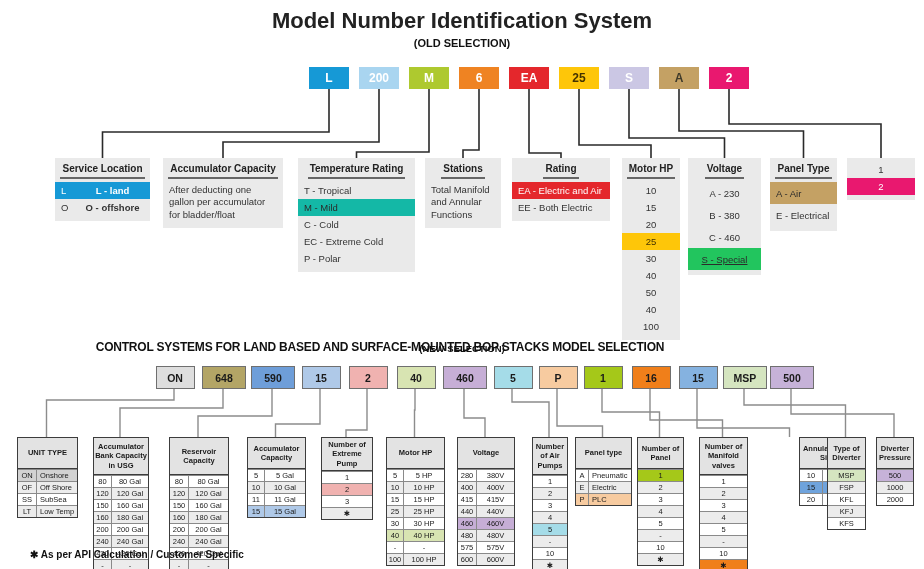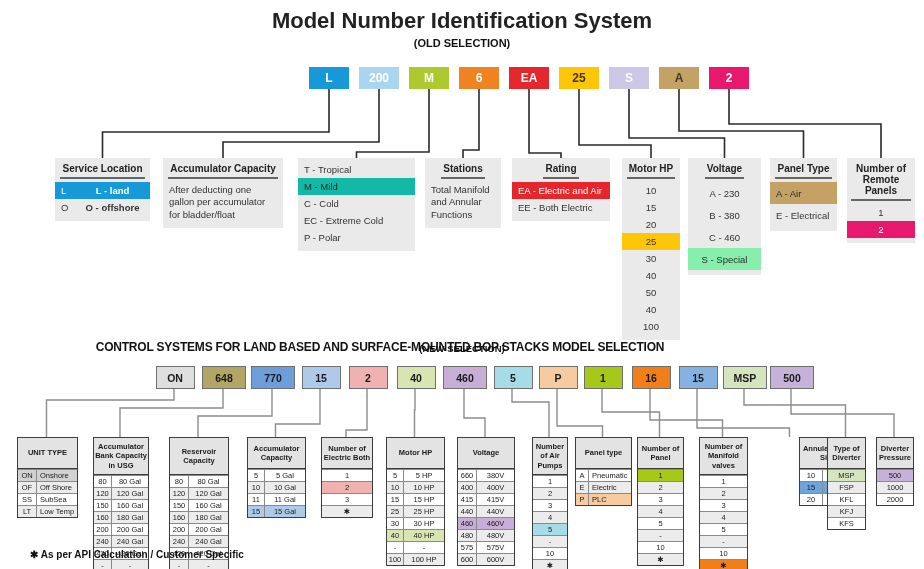--- a/index.html
+++ b/index.html
@@ -107,20 +107,21 @@
           </div>
         </div>
       </div>
       <div class="cat" style="left: 163px; top: 158px; width: 120px;">
         <div class="cat-h"><span>Accumulator Capacity</span></div>
         <div class="cat-body">
           <div class="cat-text">After deducting one gallon per accumulator for bladder/float</div>
         </div>
       </div>
       <div class="cat" style="left: 298px; top: 158px; width: 117px;">
+        <div class="cat-h"><span>Temperature Rating</span></div>
         <div class="cat-body">
           <div class="cat-row">
             <span>T -  Tropical</span>
           </div>
           <div class="cat-row" style="background: #14b8a6; color: rgb(43, 43, 43);">
             <span>M -  Mild</span>
           </div>
           <div class="cat-row">
             <span>C -  Cold</span>
           </div>
@@ -186,54 +187,53 @@
         <div class="cat-body">
           <div class="cat-row center roomy">
             <span>A - 230</span>
           </div>
           <div class="cat-row center roomy">
             <span>B - 380</span>
           </div>
           <div class="cat-row center roomy">
             <span>C - 460</span>
           </div>
-          <div class="cat-row center roomy" style="background: #86efac; color: rgb(43, 43, 43);">
+          <div class="cat-row center roomy" style="background: #22c55e; color: rgb(43, 43, 43); text-decoration: underline;">
             <span>S - Special</span>
           </div>
         </div>
       </div>
       <div class="cat" style="left: 770px; top: 158px; width: 67px;">
         <div class="cat-h"><span>Panel Type</span></div>
         <div class="cat-body">
           <div class="cat-row roomy" style="background: rgb(196, 161, 100); color: rgb(43, 43, 43);">
             <span>A - Air</span>
           </div>
           <div class="cat-row roomy">
             <span>E - Electrical</span>
           </div>
         </div>
       </div>
       <div class="cat" style="left: 847px; top: 158px; width: 68px;">
-        <div class="cat-h"><span>Number of Remote Panels</span></div>
         <div class="cat-body">
           <div class="cat-row center">
             <span>1</span>
           </div>
           <div class="cat-row center" style="background: rgb(233, 24, 111); color: rgb(255, 255, 255);">
             <span>2</span>
           </div>
         </div>
       </div>
     </div>
   <div class="sec-title">CONTROL SYSTEMS FOR LAND BASED AND SURFACE-MOUNTED BOP STACKS MODEL SELECTION</div>
   <div class="sec-sub">(NEW SELECTION)</div>
   <div id="new-codes">
       <div class="ncode-box" style="left: 155.5px; top: 366px; width: 37px; background: rgb(222, 222, 222);">ON</div>
       <div class="ncode-box" style="left: 202px; top: 366px; width: 42px; background: rgb(179, 165, 102);">648</div>
-      <div class="ncode-box" style="left: 251px; top: 366px; width: 42px; background: rgb(110, 158, 217);">770</div>
+      <div class="ncode-box" style="left: 251px; top: 366px; width: 42px; background: rgb(110, 158, 217);">590</div>
       <div class="ncode-box" style="left: 301.5px; top: 366px; width: 37px; background: rgb(175, 201, 232);">15</div>
       <div class="ncode-box" style="left: 348.5px; top: 366px; width: 37px; background: rgb(240, 178, 176);">2</div>
       <div class="ncode-box" style="left: 396.5px; top: 366px; width: 37px; background: rgb(216, 228, 178);">40</div>
       <div class="ncode-box" style="left: 443px; top: 366px; width: 42px; background: rgb(198, 174, 214);">460</div>
       <div class="ncode-box" style="left: 493.5px; top: 366px; width: 37px; background: rgb(165, 220, 232);">5</div>
       <div class="ncode-box" style="left: 538.5px; top: 366px; width: 37px; background: rgb(247, 203, 160);">P</div>
       <div class="ncode-box" style="left: 583.5px; top: 366px; width: 37px; background: rgb(165, 200, 25);">1</div>
       <div class="ncode-box" style="left: 631.5px; top: 366px; width: 37px; background: rgb(240, 127, 26);">16</div>
       <div class="ncode-box" style="left: 678.5px; top: 366px; width: 37px; background: rgb(133, 178, 224);">15</div>
       <div class="ncode-box" style="left: 723px; top: 366px; width: 42px; background: rgb(213, 229, 192);">MSP</div>
@@ -342,21 +342,21 @@
         <div class="bt-r">
           <span class="bt-c1" style="width: 16px;">11</span>
           <span class="bt-c2">11 Gal</span>
         </div>
         <div class="bt-r odd" style="background: rgb(175, 201, 232);">
           <span class="bt-c1" style="width: 16px;">15</span>
           <span class="bt-c2">15 Gal</span>
         </div>
       </div>
       <div class="bt" style="left: 321px; top: 437px; width: 50px;">
-        <div class="bt-h">Number of Electric Both</div>
+        <div class="bt-h">Number of Extreme Pump</div>
         <div class="bt-r">
           <span class="bt-single">1</span>
         </div>
         <div class="bt-r odd" style="background: rgb(240, 178, 176);">
           <span class="bt-single">2</span>
         </div>
         <div class="bt-r">
           <span class="bt-single">3</span>
         </div>
         <div class="bt-r odd">
@@ -394,21 +394,21 @@
           <span class="bt-c2">-</span>
         </div>
         <div class="bt-r odd">
           <span class="bt-c1" style="width: 16px;">100</span>
           <span class="bt-c2">100 HP</span>
         </div>
       </div>
       <div class="bt" style="left: 457px; top: 437px; width: 56px;">
         <div class="bt-h">Voltage</div>
         <div class="bt-r">
-          <span class="bt-c1" style="width: 18px;">660</span>
+          <span class="bt-c1" style="width: 18px;">280</span>
           <span class="bt-c2">380V</span>
         </div>
         <div class="bt-r odd">
           <span class="bt-c1" style="width: 18px;">400</span>
           <span class="bt-c2">400V</span>
         </div>
         <div class="bt-r">
           <span class="bt-c1" style="width: 18px;">415</span>
           <span class="bt-c2">415V</span>
         </div>

